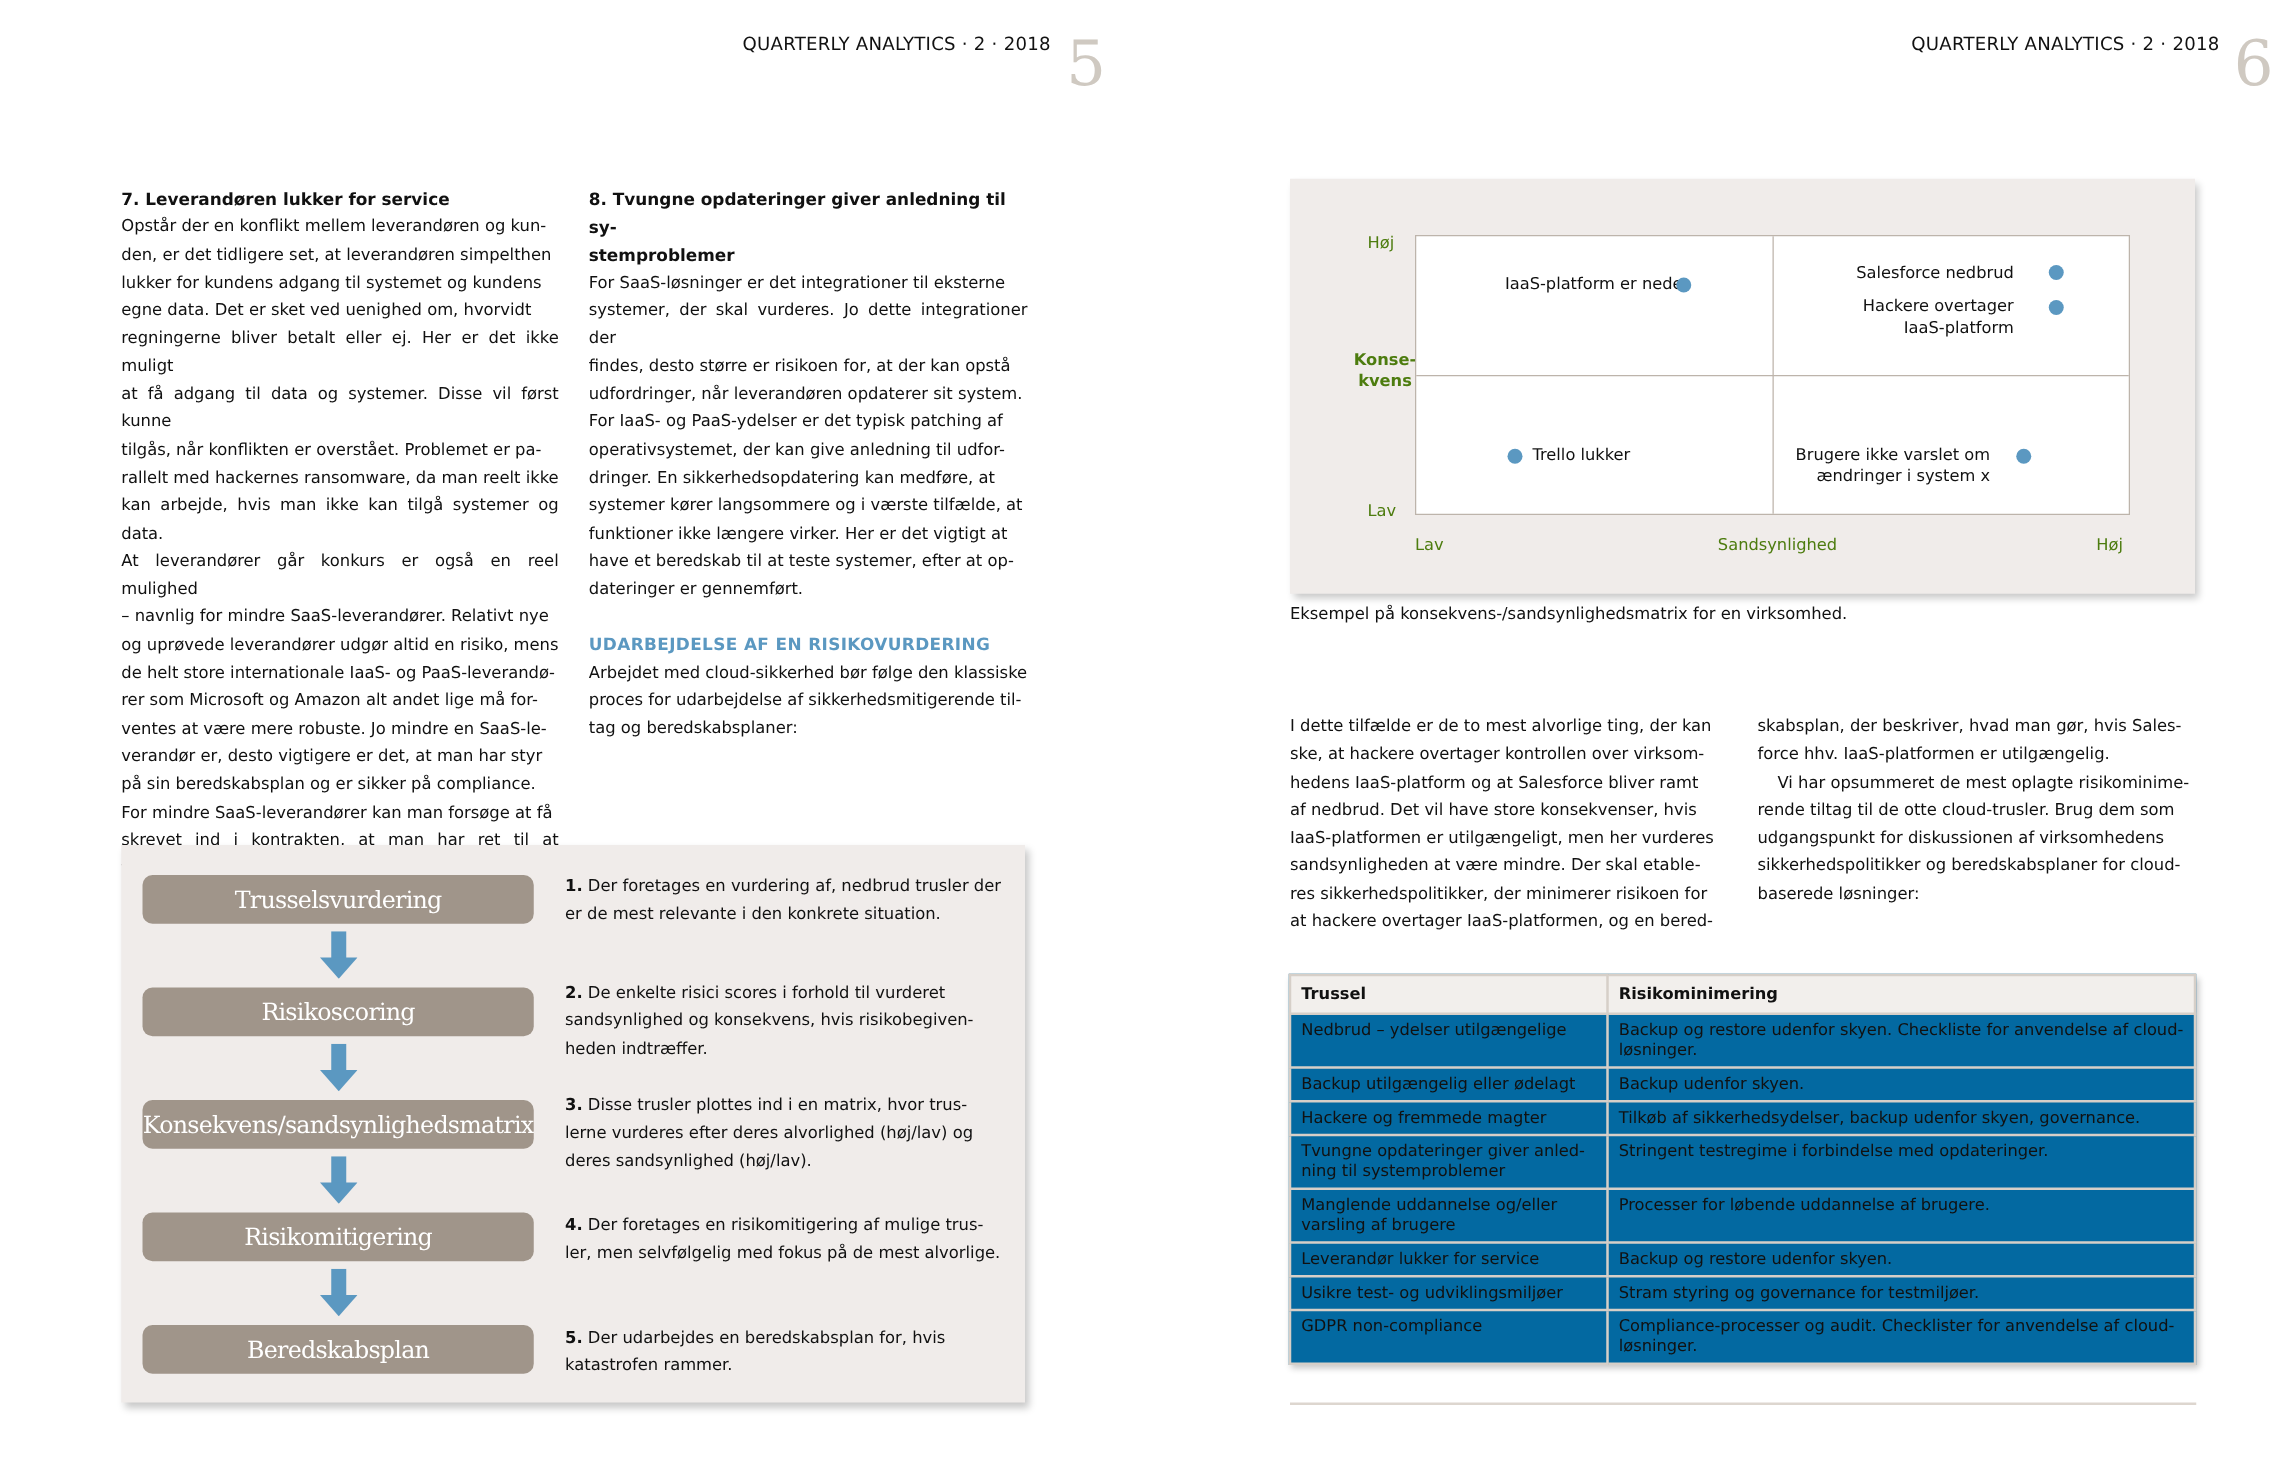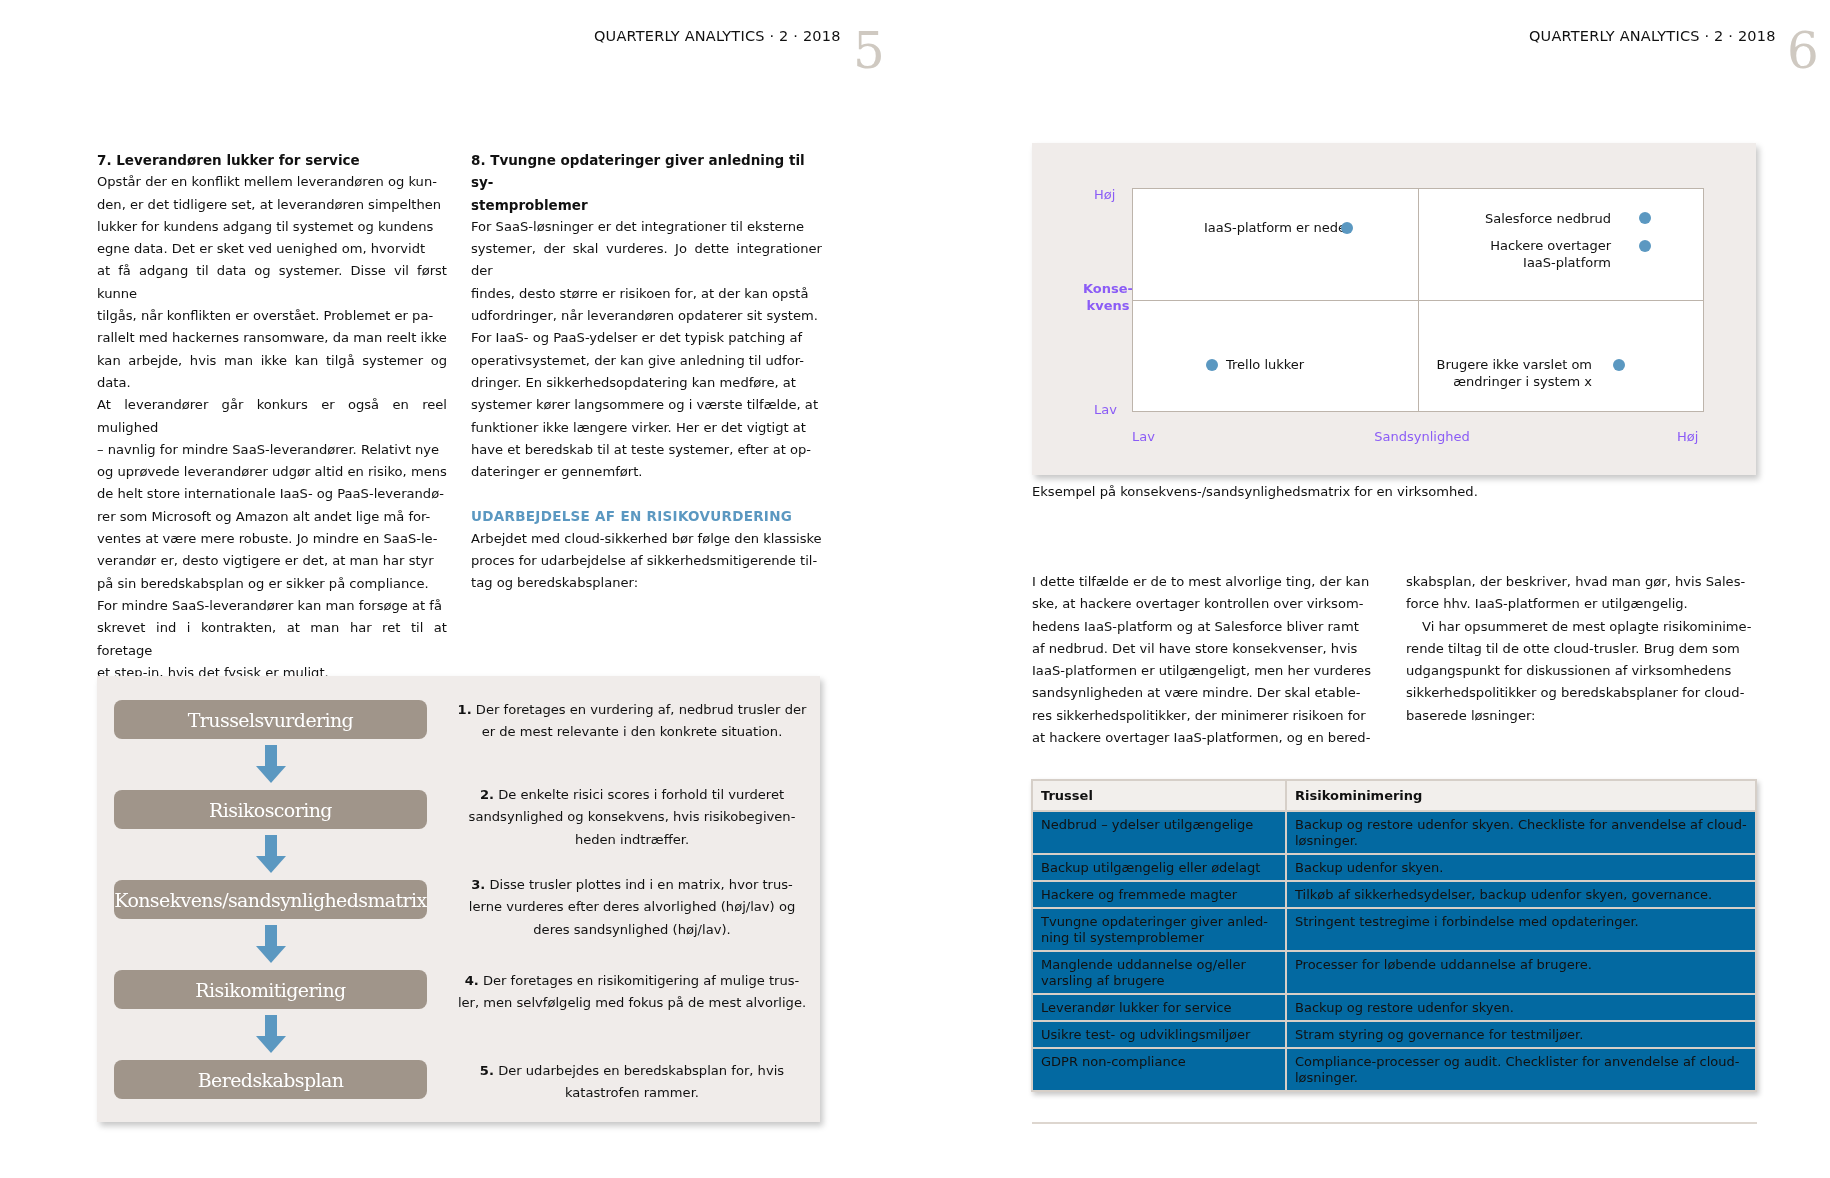--- a/index.html
+++ b/index.html
@@ -17,41 +17,42 @@
   .panel { background:#f0ecea; box-shadow:3px 4px 6px rgba(0,0,0,0.22); }
   .step { position:absolute; left:17px; width:313px; height:39px; background:#a0958a; border-radius:8px; color:#fff; font-family:"DejaVu Serif", serif; font-size:19px; display:flex; align-items:center; justify-content:center; letter-spacing:-0.6px; }
   .arrow { position:absolute; left:159px; width:30px; height:38px; }
   .stepdesc { position:absolute; left:355px; width:360px; font-size:13.1px; line-height:22.3px; }
   .stepdesc b { font-weight:bold; }
 
   
   .mx-grid { position:absolute; left:100px; top:45px; width:570px; height:222px; background:#fff; border:1px solid #bdb4ab; }
   .mx-vline { position:absolute; left:285px; top:0; bottom:0; width:1px; background:#bdb4ab; }
   .mx-hline { position:absolute; top:111px; left:0; right:0; height:1px; background:#bdb4ab; }
-  .mx-lbl { position:absolute; font-size:13px; color:#8b5cf6; line-height:17px; }
+  .mx-lbl { position:absolute; font-size:13px; color:#4d7c0f; line-height:17px; }
   .dot { position:absolute; width:12px; height:12px; border-radius:50%; background:#5b98c1; }
   .pt-text { position:absolute; font-size:13px; line-height:17px; text-align:right; }
 
   
   table.risk { position:absolute; border-collapse:collapse; font-size:13px; box-shadow:2px 3px 5px rgba(0,0,0,0.22); background:#0369a1; }
   table.risk th, table.risk td { border:2px solid #d6cfc8; padding:5px 8px 4px 8px; vertical-align:top; text-align:left; line-height:16px; }
   table.risk th { background:#f2efec; font-weight:bold; padding:7px 8px 6px 8px; }
 </style>
 </head>
 <body>
 
 <div class="abs hdr" style="left:594px; top:28px;">QUARTERLY ANALYTICS · 2 · 2018</div>
 <div class="abs pnum" style="left:853px; top:26px;">5</div>
 
 <div class="abs col" style="left:97px; top:149px; width:350px;">
   <h3>7. Leverandøren lukker for service</h3>
   <p>Opstår der en konflikt mellem leverandøren og kun-</p>
   <p>den, er det tidligere set, at leverandøren simpelthen</p>
   <p>lukker for kundens adgang til systemet og kundens</p>
   <p>egne data. Det er sket ved uenighed om, hvorvidt</p>
+  <p>regningerne bliver betalt eller ej. Her er det ikke muligt</p>
   <p>at få adgang til data og systemer. Disse vil først kunne</p>
   <p>tilgås, når konflikten er overstået. Problemet er pa-</p>
   <p>rallelt med hackernes ransomware, da man reelt ikke</p>
   <p>kan arbejde, hvis man ikke kan tilgå systemer og data.</p>
   <p>At leverandører går konkurs er også en reel mulighed</p>
   <p>– navnlig for mindre SaaS-leverandører. Relativt nye</p>
   <p>og uprøvede leverandører udgør altid en risiko, mens</p>
   <p>de helt store internationale IaaS- og PaaS-leverandø-</p>
   <p>rer som Microsoft og Amazon alt andet lige må for-</p>
   <p>ventes at være mere robuste. Jo mindre en SaaS-le-</p>
@@ -76,21 +77,21 @@
   <p>funktioner ikke længere virker. Her er det vigtigt at</p>
   <p>have et beredskab til at teste systemer, efter at op-</p>
   <p>dateringer er gennemført.</p>
   <div class="gap"></div>
   <h4>UDARBEJDELSE AF EN RISIKOVURDERING</h4>
   <p>Arbejdet med cloud-sikkerhed bør følge den klassiske</p>
   <p>proces for udarbejdelse af sikkerhedsmitigerende til-</p>
   <p>tag og beredskabsplaner:</p>
 </div>
 
-<div class="abs panel" style="left:97px; top:676px; width:723px; height:446px;text-align:center;">
+<div class="abs panel" style="left:97px; top:676px; width:723px; height:446px;">
   <div class="step" style="top:24px;">Trusselsvurdering</div>
   <svg class="arrow" style="top:69px;" viewBox="0 0 30 38">
       <rect x="9" y="0" width="12" height="22" fill="#5b98c1"></rect>
       <polygon points="0,21 30,21 15,38" fill="#5b98c1"></polygon>
     </svg>
   <div class="step" style="top:114px;">Risikoscoring</div>
   <svg class="arrow" style="top:159px;" viewBox="0 0 30 38">
       <rect x="9" y="0" width="12" height="22" fill="#5b98c1"></rect>
       <polygon points="0,21 30,21 15,38" fill="#5b98c1"></polygon>
     </svg>

